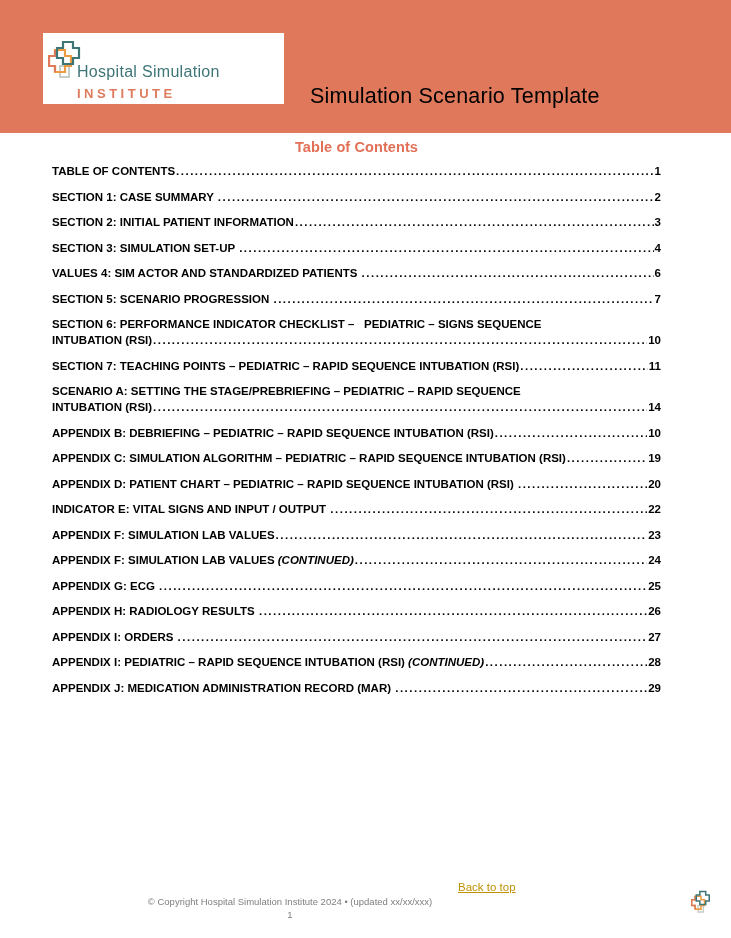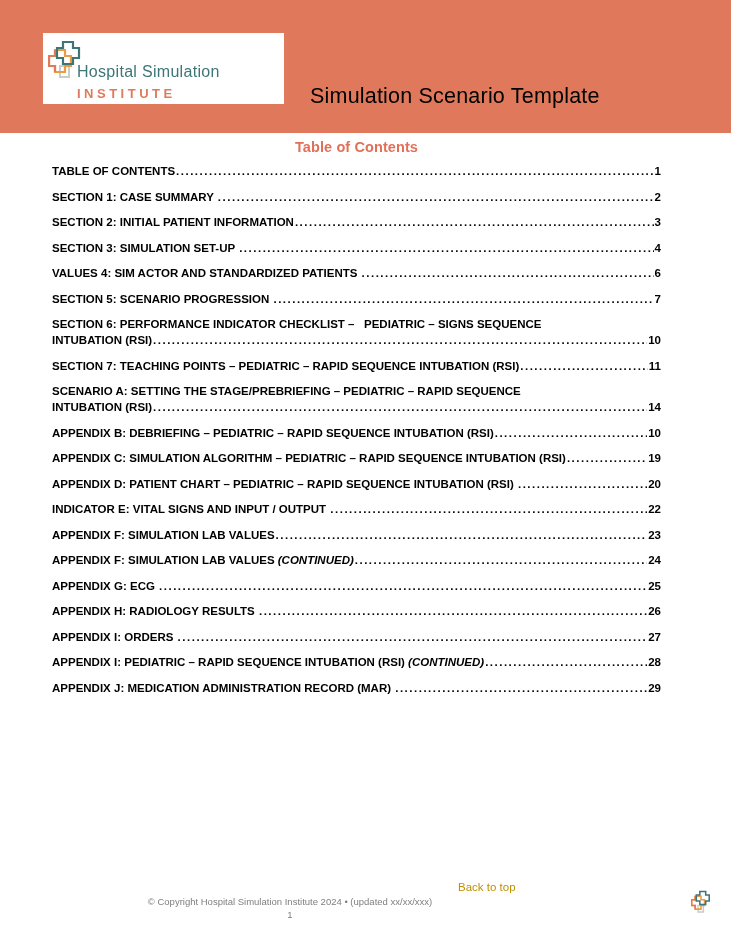--- a/index.html
+++ b/index.html
@@ -33,21 +33,21 @@
   .dots { flex:1 1 auto; overflow:hidden; white-space:nowrap;
           letter-spacing:1.5px; margin:0 1px; }
   .dots::after { content:"......................................................................................................................................................................................................"; }
   .pg { font-weight:700; }
 
   
   footer { flex:0 0 auto; position:relative; height:64px; }
   .copyright { position:absolute; left:85px; top:21px; width:410px; text-align:center;
                color:#7F7F7F; font-size:9.5px; line-height:13px; }
   .back-top { position:absolute; left:458px; top:7px; color:#BF9000; font-size:11.5px;
-              cursor:pointer; }
+              text-decoration:underline; cursor:pointer; }
   .mini-logo { position:absolute; left:691px; top:14px; }
 </style>
 </head>
 <body>
 
 <div class="page">
 
   <header class="band">
     <div class="logo-box">
       <svg class="logo-cross" width="34" height="46" viewBox="0 0 34 46">

